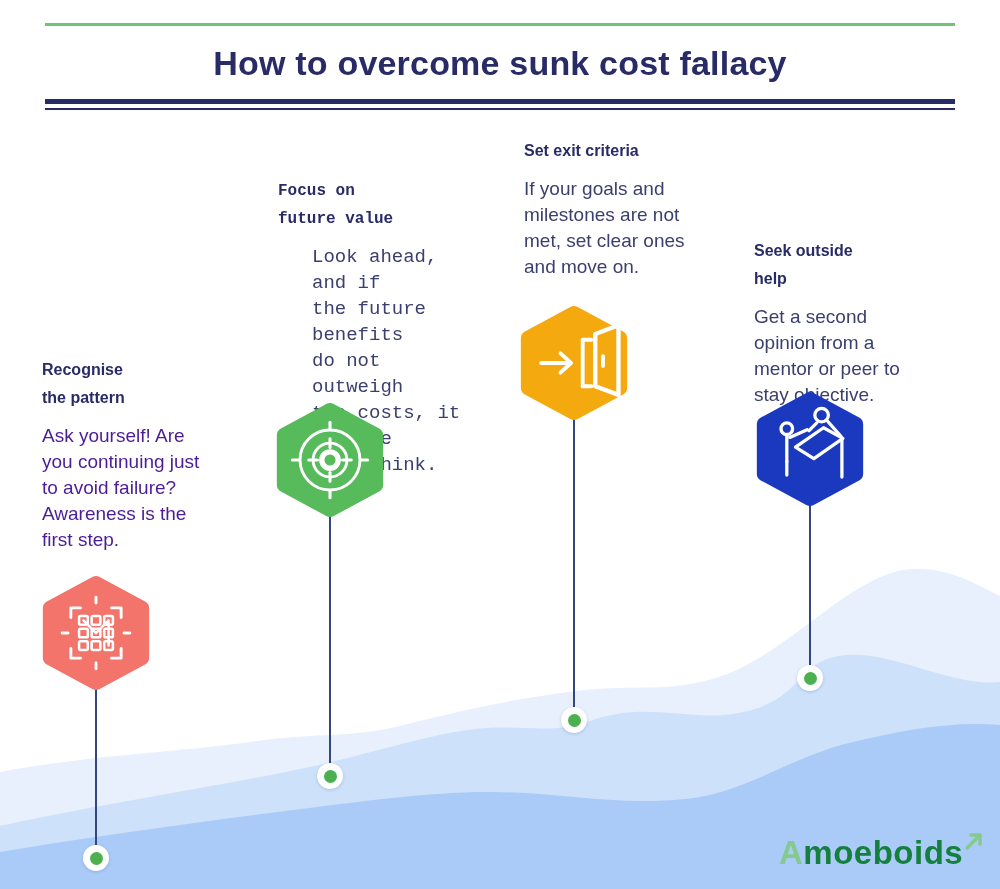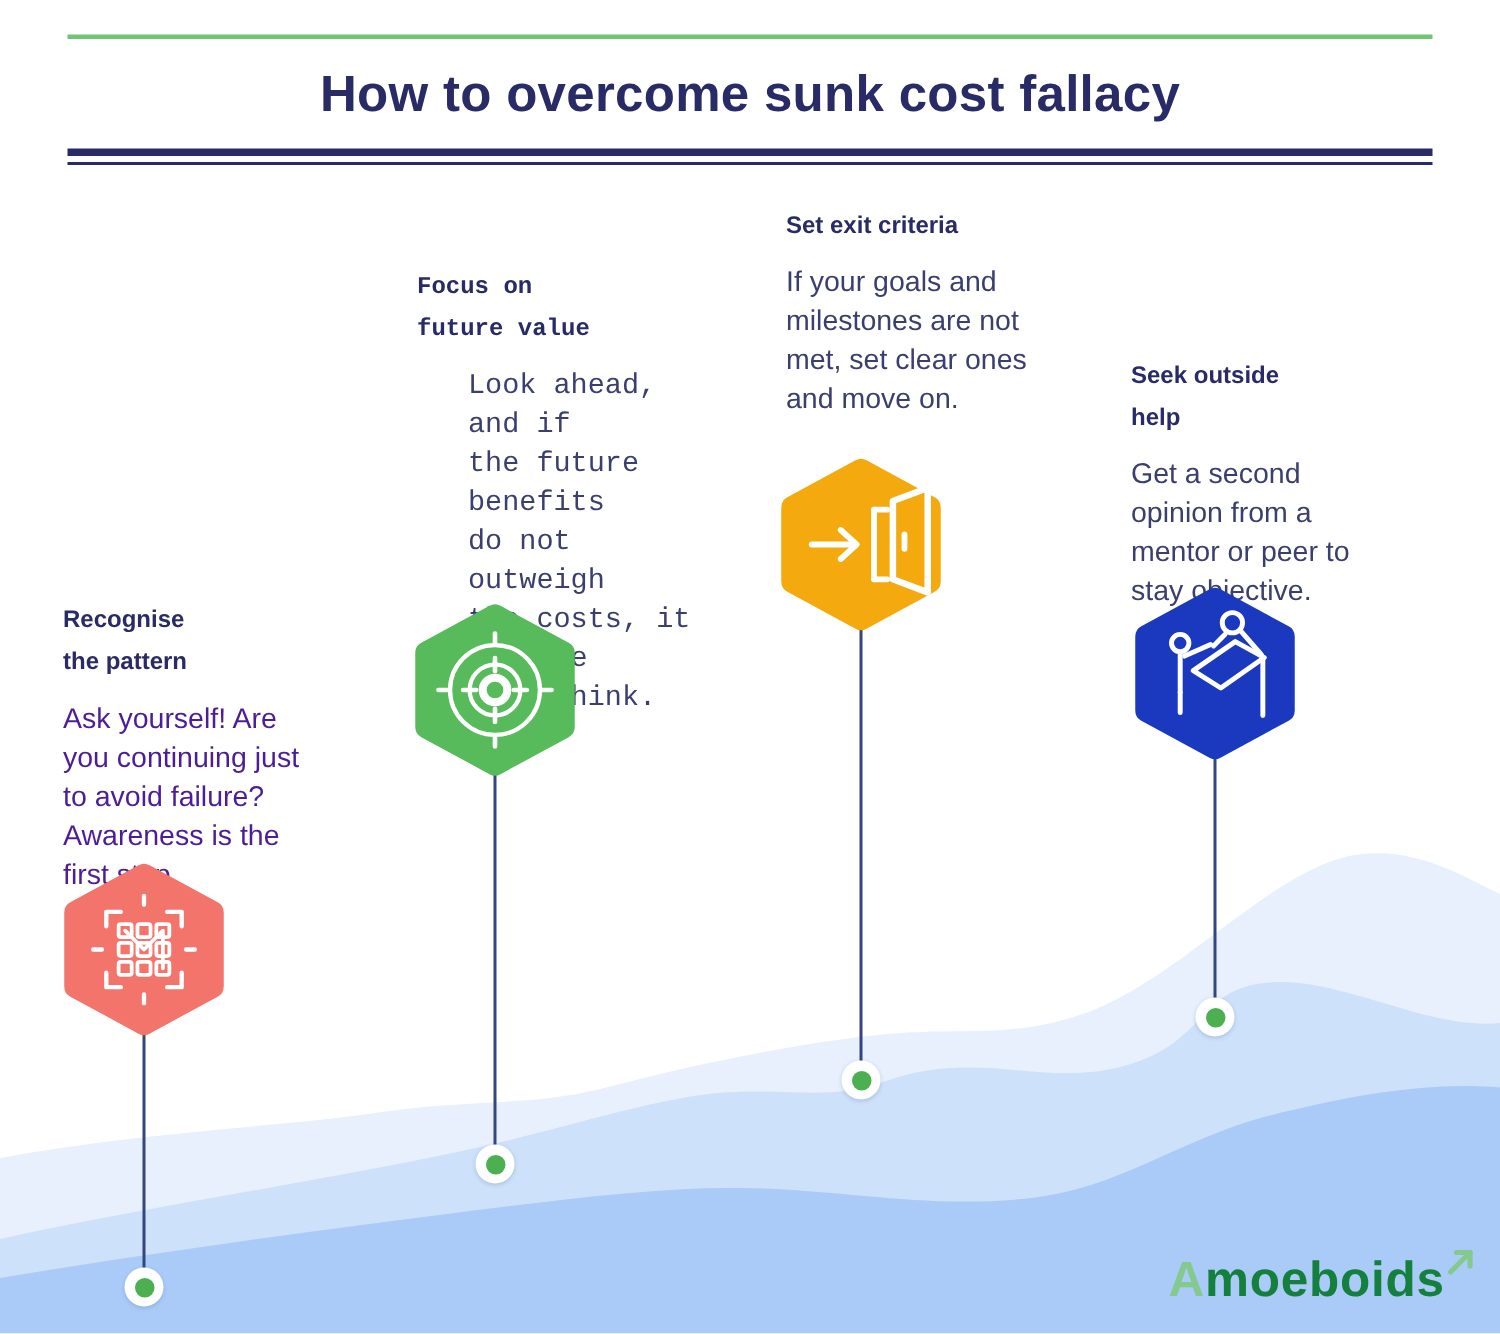--- a/index.html
+++ b/index.html
@@ -70,21 +70,21 @@
   <div class="rule-navy-thick" style="background: rgb(40, 43, 102);"></div>
   <div class="rule-navy-thin" style="background: rgb(40, 43, 102);"></div>
 
   <svg class="waves" viewBox="0 0 1000 889" preserveAspectRatio="none" aria-hidden="true">
     <path d="M0,772 C90,755 180,752 250,742 C320,732 350,738 400,726 C470,708 530,696 585,690 C645,684 675,694 730,673 C790,648 845,584 898,571 C938,562 972,582 1000,596 L1000,889 L0,889 Z" fill="#E7F0FC"></path>
     <path d="M0,826 C100,804 210,788 305,768 C375,753 425,735 475,729 C525,724 550,735 590,721 C650,699 695,725 748,711 C802,697 798,663 838,656 C888,647 948,687 1000,682 L1000,889 L0,889 Z" fill="#CEE1FA"></path>
     <path d="M0,852 C90,837 190,823 285,811 C365,801 435,791 495,792 C565,793 615,806 685,799 C745,793 785,760 845,744 C905,729 955,721 1000,725 L1000,889 L0,889 Z" fill="#AACBF7"></path>
   </svg>
 
   <section class="step step1">
-    <h2 style="color: rgb(40, 43, 102); margin-top: 44px;">Recognise
+    <h2 style="color: rgb(40, 43, 102);">Recognise
 the pattern</h2>
     <p style="color: #4c1d95;">Ask yourself! Are
 you continuing just
 to avoid failure?
 Awareness is the
 first step.</p>
   </section>
   <section class="step step2">
     <h2 style="color: rgb(40, 43, 102);">Focus on
 future value</h2>

